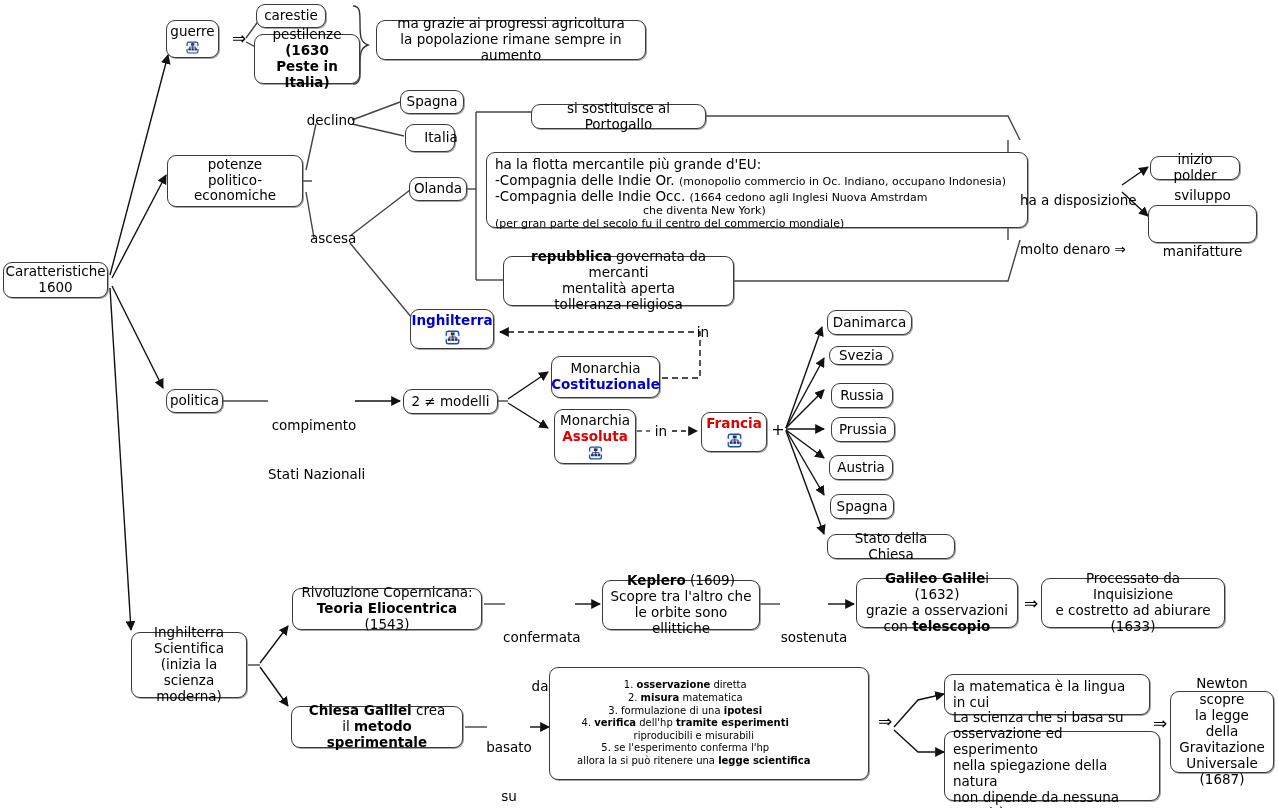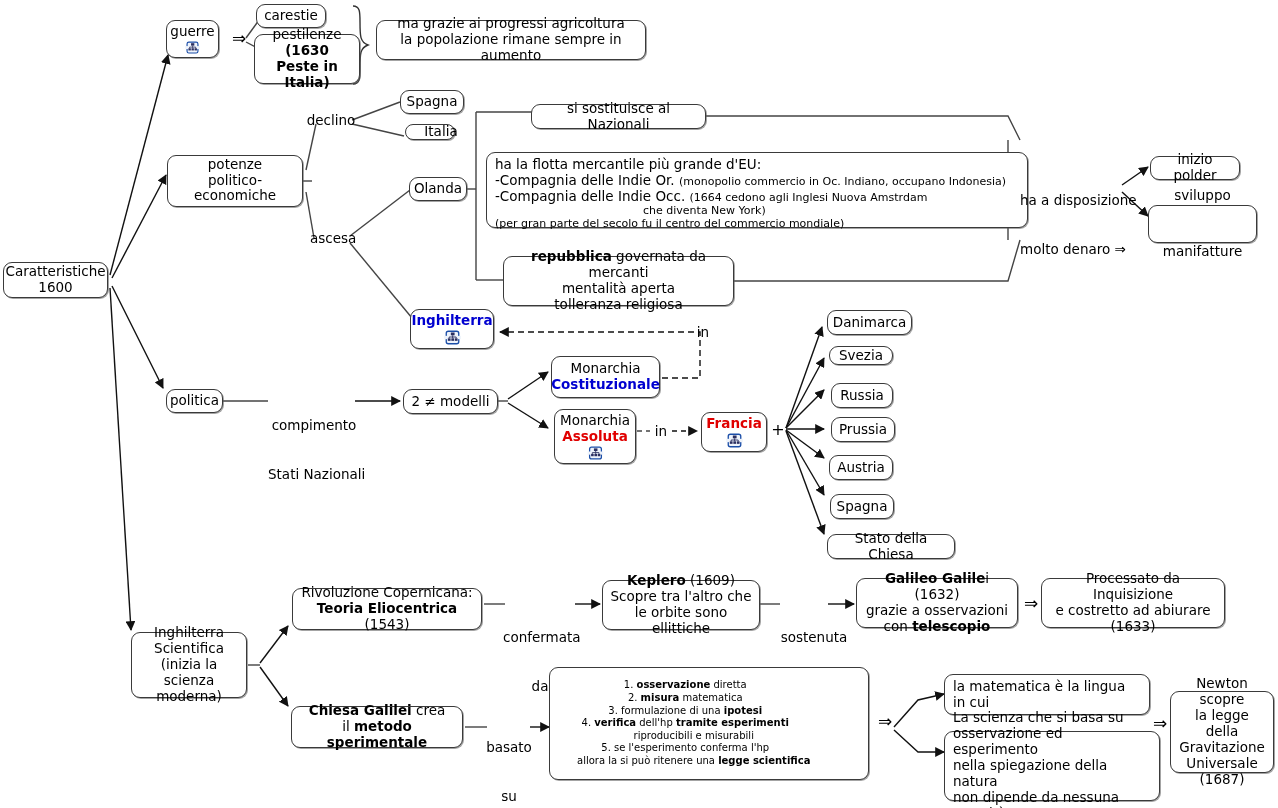--- a/index.html
+++ b/index.html
@@ -219,30 +219,30 @@
     </svg>
   </div>
 
   <div class="lbl" style="left:306px;top:112px;width:50px;">declino</div>
   <div class="lbl" style="left:310px;top:230px;width:44px;">ascesa</div>
 
   <div class="node" style="left:400px;top:90px;width:64px;height:24px;">
     <span>Spagna</span>
   </div>
 
-  <div class="node" style="left:405px;top:124px;width:50px;height:16px;padding-left:29px;">
+  <div class="node" style="left:405px;top:124px;width:50px;height:28px;padding-left:29px;">
     <span>Italia</span>
   </div>
 
   <div class="node" style="left:409px;top:177px;width:58px;height:24px;">
     <span>Olanda</span>
   </div>
 
   <div class="node" style="left:531px;top:104px;width:175px;height:25px;">
-    <span>si sostituisce al Nazionali</span>
+    <span>si sostituisce al Portogallo</span>
   </div>
 
   <div class="node left" style="left:486px;top:152px;width:542px;height:76px;padding:4px 8px;justify-content:flex-start;">
     <span>ha la flotta mercantile più grande d'EU:</span>
     <span><span>-Compagnia delle Indie Or. </span><span class="sm">(monopolio commercio in Oc. Indiano, occupano Indonesia)</span></span>
     <span><span>-Compagnia delle Indie Occ. </span><span class="sm">(1664 cedono agli Inglesi Nuova Amstrdam</span></span>
     <span class="sm" style="padding-left:148px;">che diventa New York)</span>
     <span class="sm">(per gran parte del secolo fu il centro del commercio mondiale)</span>
   </div>
 

